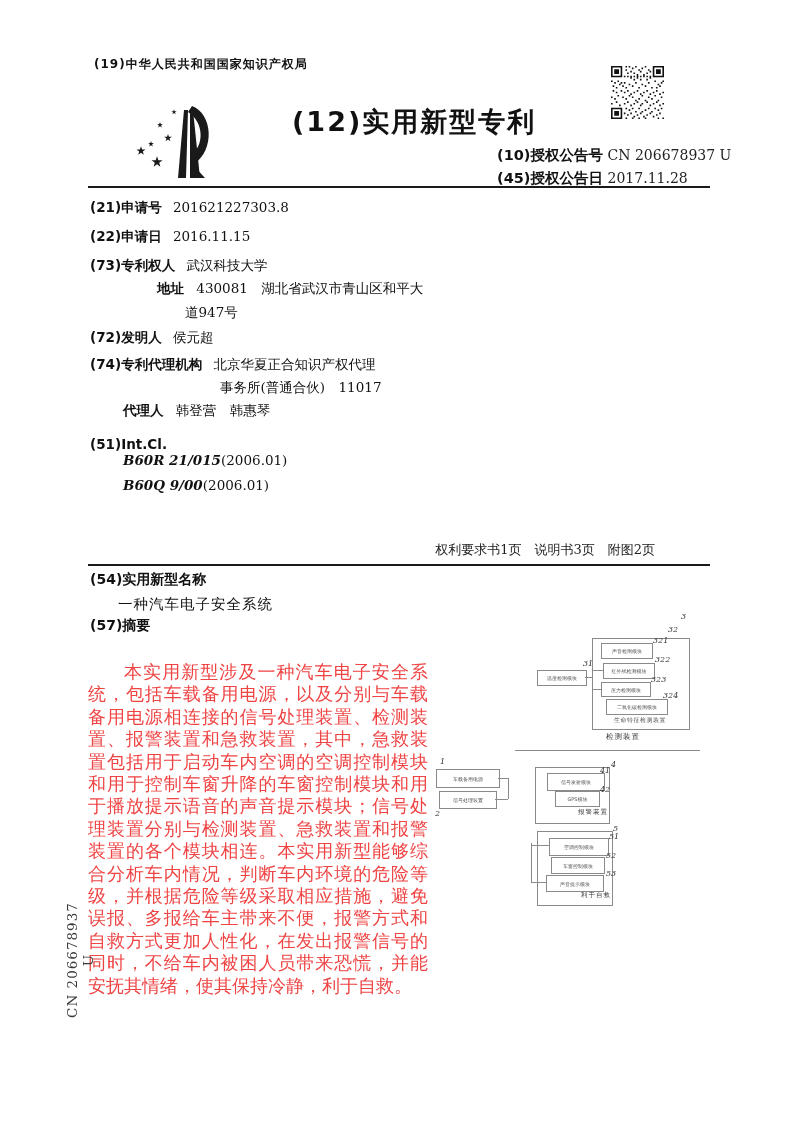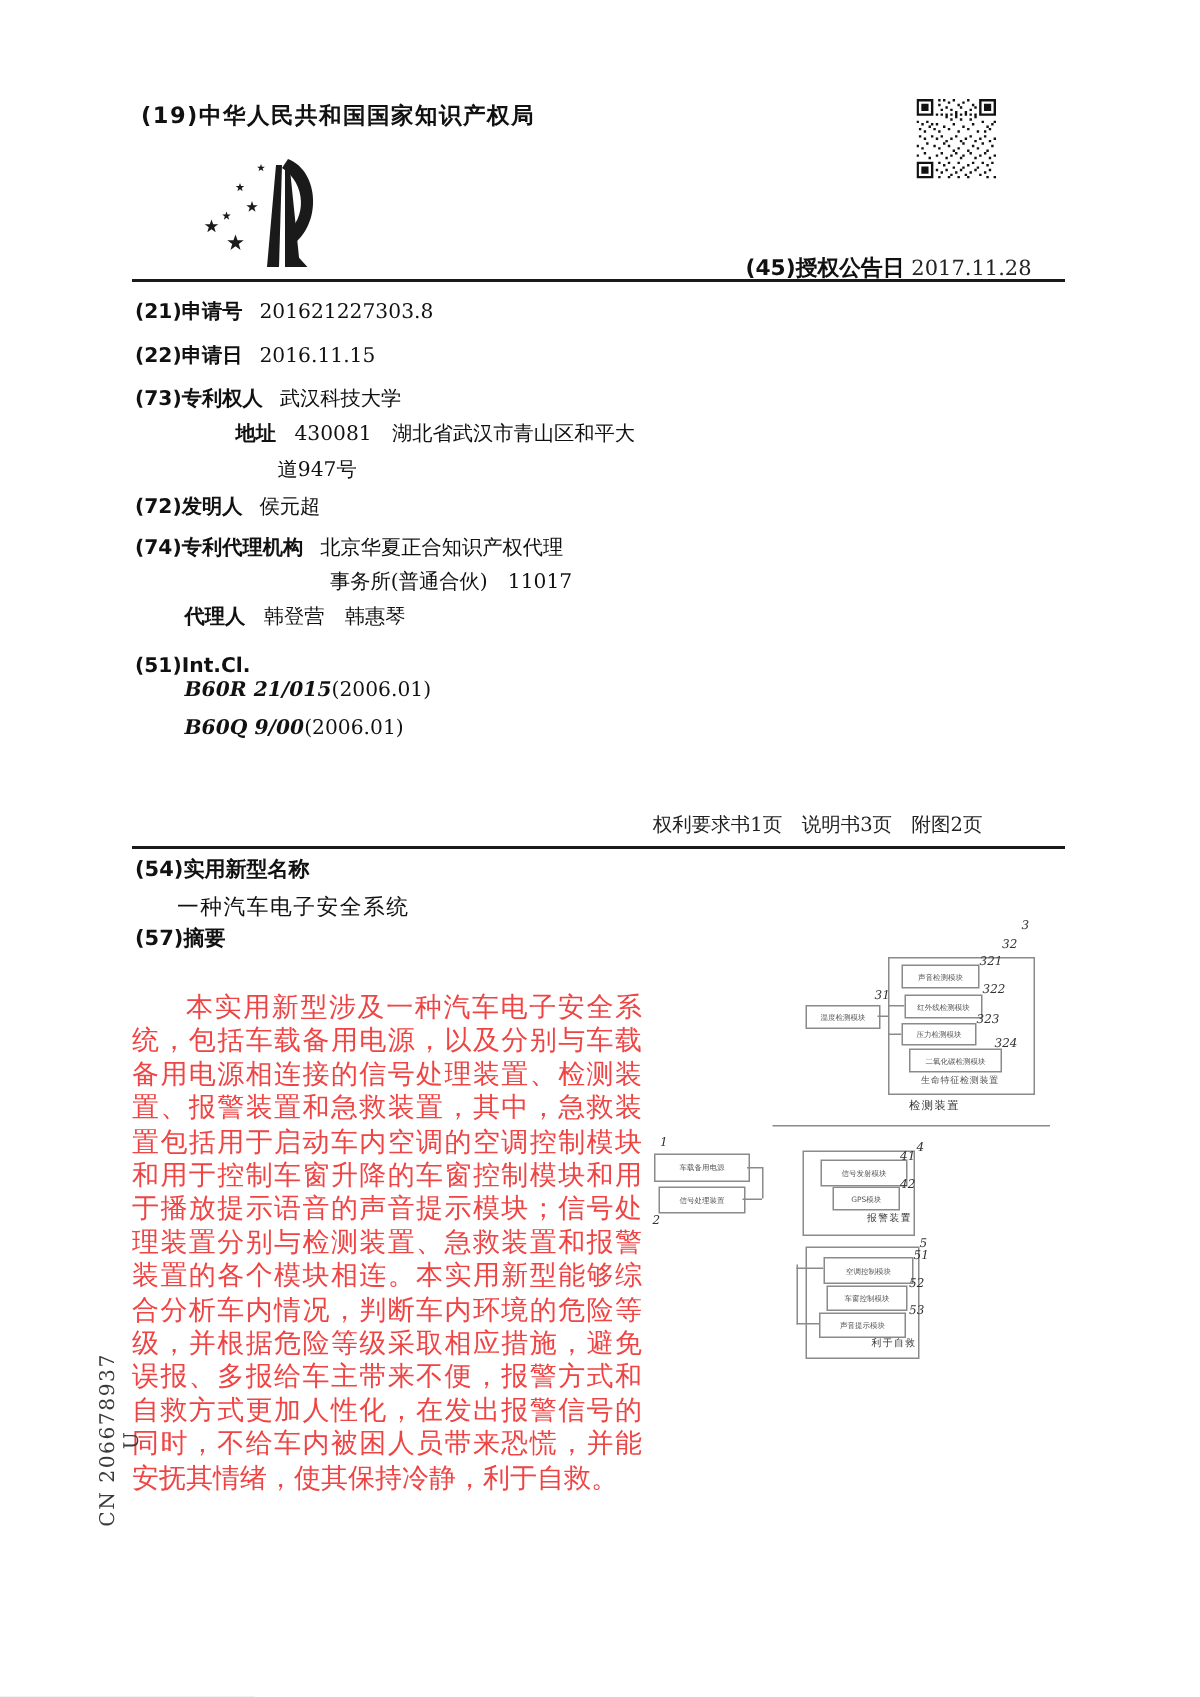--- a/index.html
+++ b/index.html
@@ -2,21 +2,21 @@
 <html><head>
 <meta charset="utf-8">
 <style>
   html,body{margin:0;padding:0;background:#e8e8e8;}
   .page{position:relative;width:800px;height:1131px;background:#ffffff;overflow:hidden;
         font-family:"DejaVu Serif","Liberation Serif",serif;color:#111;}
   .abs{position:absolute;}
   .hei{font-family:"DejaVu Sans","Liberation Sans",sans-serif;font-weight:700;}
   .rule{position:absolute;background:#1a1a1a;height:2px;}
   
-  .office{left:94px;top:68px;font-size:15px;letter-spacing:1px;}
+  .office{left:94px;top:56px;font-size:12px;letter-spacing:1px;}
   .doc-type{left:292px;top:104px;font-size:27px;letter-spacing:2px;}
   .publine{left:497px;font-size:14.5px;white-space:nowrap;}
   .publine .lbl{font-family:"DejaVu Sans","Liberation Sans",sans-serif;font-weight:700;}
   .publine .val{font-size:14px;color:#222;}
   
   .row{position:absolute;left:90px;font-size:13.5px;white-space:nowrap;}
   .row .lbl{font-family:"DejaVu Sans","Liberation Sans",sans-serif;font-weight:700;margin-right:7px;}
   .cont{position:absolute;font-size:13.5px;white-space:nowrap;}
   .intcl{font-style:italic;font-weight:700;}
   .intver{font-style:normal;font-weight:400;}
@@ -69,21 +69,26 @@
   <div class="abs" style="left:611px;top:66px;">
     <svg width="53" height="53" viewBox="0 0 33 33">
       <rect width="33" height="33" fill="#fff"></rect>
       <path fill="#111" d="M0 0h7v7h-7zM26 0h7v7h-7zM0 26h7v7h-7z"></path>
       <path fill="#fff" d="M1 1h5v5h-5zM27 1h5v5h-5zM1 27h5v5h-5z"></path>
       <path fill="#111" d="M2 2h3v3h-3zM28 2h3v3h-3zM2 28h3v3h-3z"></path>
       <path fill="#111" d="M9 0h1v1h-1zM11 0h1v1h-1zM15 0h1v1h-1zM21 0h1v1h-1zM13 1h1v1h-1zM19 1h1v1h-1zM9 2h1v1h-1zM17 2h1v1h-1zM23 2h1v1h-1zM12 3h1v1h-1zM18 3h1v1h-1zM24 3h1v1h-1zM10 4h1v1h-1zM14 4h1v1h-1zM22 4h1v1h-1zM16 5h1v1h-1zM20 5h1v1h-1zM8 6h1v1h-1zM10 6h1v1h-1zM12 6h1v1h-1zM14 6h1v1h-1zM16 6h1v1h-1zM18 6h1v1h-1zM20 6h1v1h-1zM22 6h1v1h-1zM24 6h1v1h-1zM12 7h1v1h-1zM16 7h1v1h-1zM24 7h1v1h-1zM14 8h1v1h-1zM18 8h1v1h-1zM22 8h1v1h-1zM0 9h1v1h-1zM4 9h1v1h-1zM27 9h1v1h-1zM32 9h1v1h-1zM2 10h1v1h-1zM6 10h1v1h-1zM8 10h1v1h-1zM15 10h1v1h-1zM23 10h1v1h-1zM31 10h1v1h-1zM5 11h1v1h-1zM11 11h1v1h-1zM19 11h1v1h-1zM29 11h1v1h-1zM1 12h1v1h-1zM7 12h1v1h-1zM13 12h1v1h-1zM21 12h1v1h-1zM30 12h1v1h-1zM3 13h1v1h-1zM9 13h1v1h-1zM17 13h1v1h-1zM25 13h1v1h-1zM28 13h1v1h-1zM1 15h1v1h-1zM6 15h1v1h-1zM10 15h1v1h-1zM16 15h1v1h-1zM22 15h1v1h-1zM28 15h1v1h-1zM3 16h1v1h-1zM8 16h1v1h-1zM14 16h1v1h-1zM20 16h1v1h-1zM26 16h1v1h-1zM32 16h1v1h-1zM12 17h1v1h-1zM18 17h1v1h-1zM24 17h1v1h-1zM30 17h1v1h-1zM4 18h1v1h-1zM11 18h1v1h-1zM19 18h1v1h-1zM27 18h1v1h-1zM0 19h1v1h-1zM7 19h1v1h-1zM13 19h1v1h-1zM23 19h1v1h-1zM31 19h1v1h-1zM2 20h1v1h-1zM9 20h1v1h-1zM17 20h1v1h-1zM25 20h1v1h-1zM15 21h1v1h-1zM21 21h1v1h-1zM29 21h1v1h-1zM3 22h1v1h-1zM10 22h1v1h-1zM16 22h1v1h-1zM22 22h1v1h-1zM28 22h1v1h-1zM0 23h1v1h-1zM8 23h1v1h-1zM14 23h1v1h-1zM19 23h1v1h-1zM26 23h1v1h-1zM32 23h1v1h-1zM5 24h1v1h-1zM12 24h1v1h-1zM18 24h1v1h-1zM24 24h1v1h-1zM30 24h1v1h-1zM9 26h1v1h-1zM13 26h1v1h-1zM17 26h1v1h-1zM23 26h1v1h-1zM27 26h1v1h-1zM31 26h1v1h-1zM11 27h1v1h-1zM21 27h1v1h-1zM29 27h1v1h-1zM15 28h1v1h-1zM19 28h1v1h-1zM25 28h1v1h-1zM8 29h1v1h-1zM12 29h1v1h-1zM18 29h1v1h-1zM24 29h1v1h-1zM30 29h1v1h-1zM10 30h1v1h-1zM16 30h1v1h-1zM22 30h1v1h-1zM28 30h1v1h-1zM14 31h1v1h-1zM20 31h1v1h-1zM26 31h1v1h-1zM9 32h1v1h-1zM13 32h1v1h-1zM17 32h1v1h-1zM21 32h1v1h-1zM29 32h1v1h-1zM32 32h1v1h-1z"></path>
     </svg>
   </div>
 
-
+  <div class="abs doc-type hei">(12)实用新型专利</div>
+
+  <div class="abs publine" style="top:146px;">
+    <span class="lbl">(10)授权公告号</span>
+    <span class="val">CN 206678937 U</span>
+  </div>
   <div class="abs publine" style="top:169px;">
     <span class="lbl">(45)授权公告日</span>
     <span class="val">2017.11.28</span>
   </div>
 
   <div class="rule" style="left:88px;top:186px;width:622px;"></div>
 
   <div class="row" style="top:199px;">
     <span class="lbl">(21)申请号</span>
     <span class="val">201621227303.8</span>

